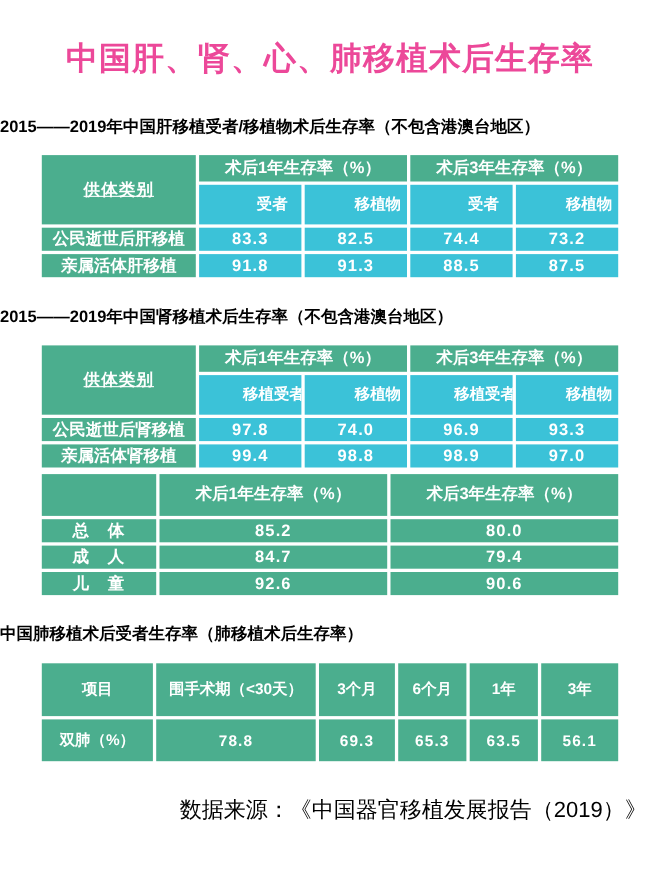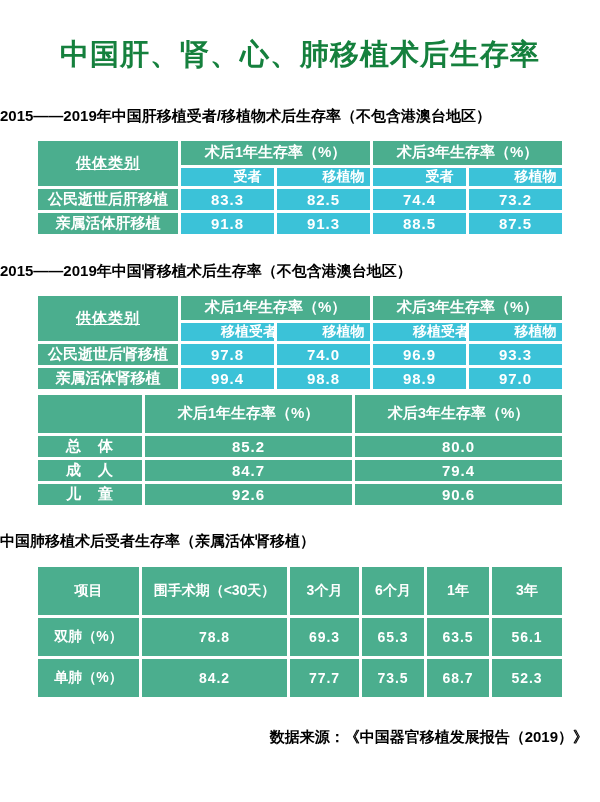--- a/index.html
+++ b/index.html
@@ -12,21 +12,21 @@
     background: #ffffff;
     font-family: "Liberation Sans", "DejaVu Sans", sans-serif;
     overflow: hidden;
   }
   .main-title {
     margin: 36px 0 16px 0;
     text-align: center;
     font-size: 29px;
     line-height: 1.3;
     font-weight: bold;
-    color: #15803d;
+    color: #ec4899;
     letter-spacing: 1px;
   }
   .tbl-title {
     text-align: left;
     font-size: 15px;
     line-height: 1;
     font-weight: bold;
     color: #000000;
     margin: 0;
   }
@@ -48,32 +48,32 @@
     color: #ffffff;
     font-weight: bold;
     font-size: 15px;
     overflow: hidden;
     white-space: nowrap;
   }
   .g { background: #4bae8e; }
   .c { background: #3bc2d8; }
   .corner { font-size: 20px; letter-spacing: 1px; text-decoration: underline; }
   .t12 .gh { height: 24px; }
-  .t12 .sh { height: 18px; font-size: 14px; padding-left: 40px; }
+  .t12 .sh { height: 36px; font-size: 14px; padding-left: 40px; }
   .t12 .dr { height: 21px; }
   .t3 .hh { height: 38px; }
   .t3 .dr { height: 21px; letter-spacing: 1px; }
   .t4 .hh { height: 48px; font-size: 14px; }
   .t4 .dr { height: 38px; font-size: 14px; }
   .num { letter-spacing: 1px; }
   .footer-note {
     margin: 28px 12px 0 0;
     text-align: right;
-    font-size: 15px;
-    font-weight: bold;
+    font-size: 20px;
+    font-weight: normal;
     color: #000000;
   }
 </style>
 </head>
 <body>
 
 <div class="page">
 
   <h1 class="main-title">中国肝、肾、心、肺移植术后生存率</h1>
 
@@ -176,21 +176,21 @@
         <td class="g dr num">79.4</td>
       </tr>
       <tr>
         <td class="g dr">儿　童</td>
         <td class="g dr num">92.6</td>
         <td class="g dr num">90.6</td>
       </tr>
     </tbody>
   </table>
 
-  <p class="tbl-title tt4">中国肺移植术后受者生存率（亲属活体肾移植）</p>
+  <p class="tbl-title tt4">中国肺移植术后受者生存率（肺移植术后生存率）</p>
   <table class="tbl t4">
     <colgroup>
         <col style="width:101px">
         <col style="width:145px">
         <col style="width:69px">
         <col style="width:62px">
         <col style="width:62px">
         <col style="width:70px">
       </colgroup>
     <tbody>
@@ -203,26 +203,18 @@
         <td class="g hh">3年</td>
       </tr>
       <tr>
         <td class="g dr">双肺（%）</td>
         <td class="g dr num">78.8</td>
         <td class="g dr num">69.3</td>
         <td class="g dr num">65.3</td>
         <td class="g dr num">63.5</td>
         <td class="g dr num">56.1</td>
       </tr>
-      <tr>
-        <td class="g dr">单肺（%）</td>
-        <td class="g dr num">84.2</td>
-        <td class="g dr num">77.7</td>
-        <td class="g dr num">73.5</td>
-        <td class="g dr num">68.7</td>
-        <td class="g dr num">52.3</td>
-      </tr>
     </tbody>
   </table>
 
   <p class="footer-note">数据来源：《中国器官移植发展报告（2019）》</p>
 
 </div>
 
 </body></html>

